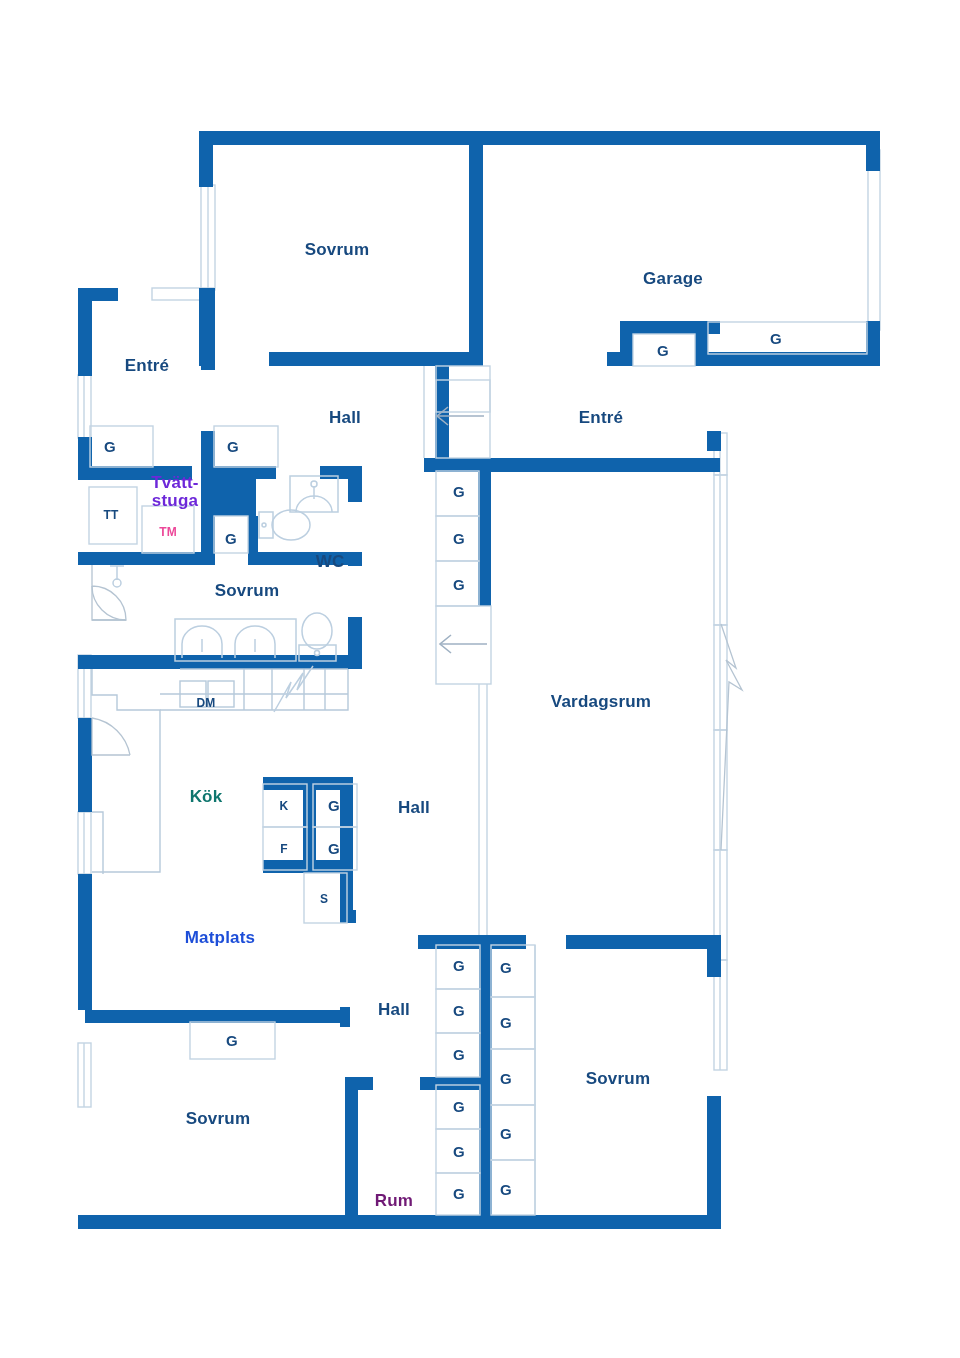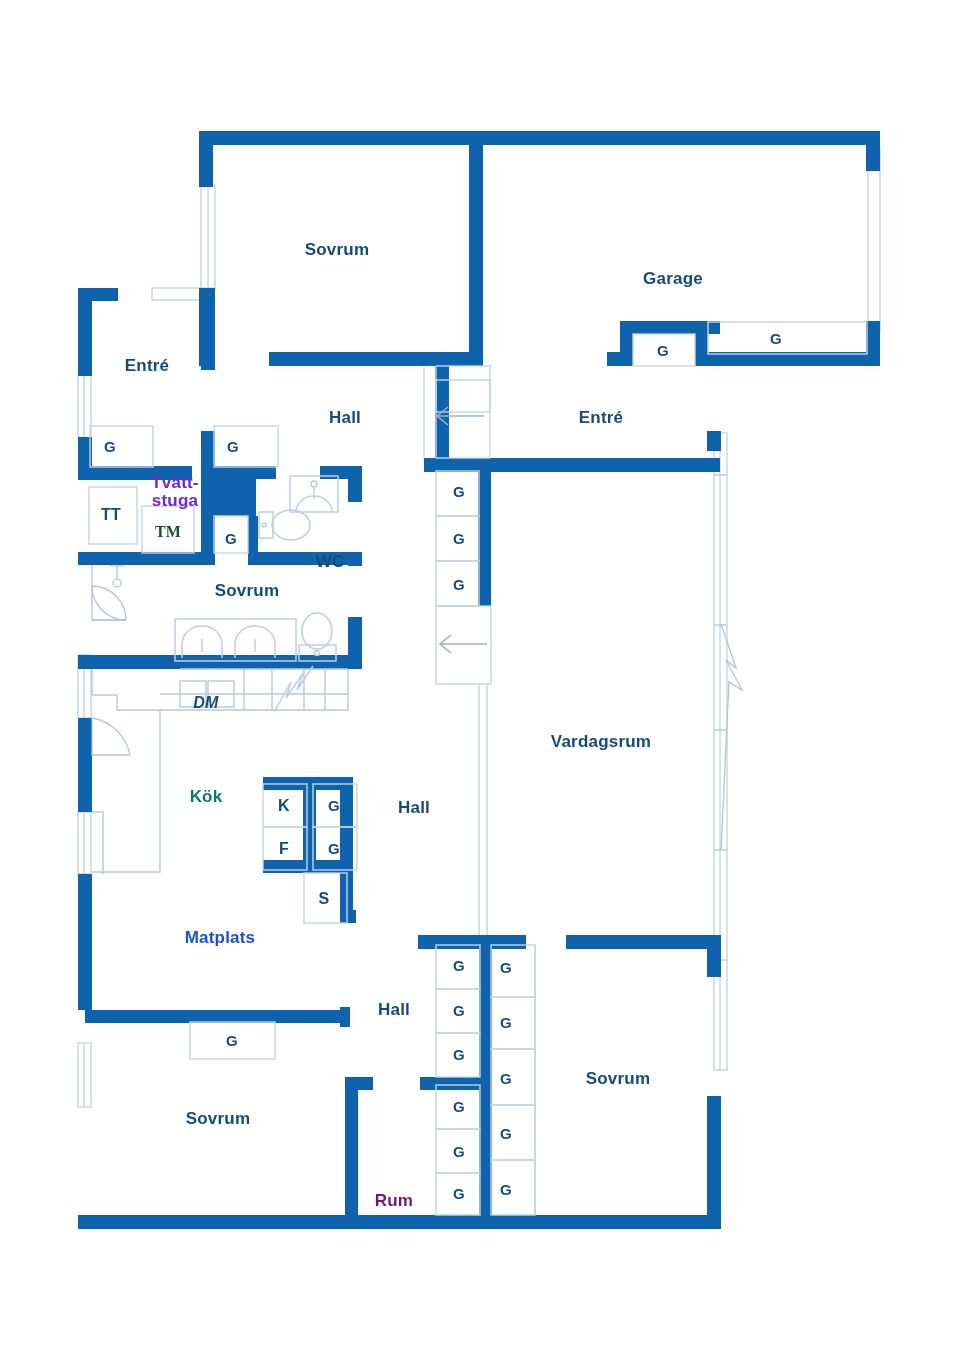--- a/index.html
+++ b/index.html
@@ -5,21 +5,21 @@
 <style>
   html,body{margin:0;padding:0;background:#ffffff;}
   body{font-family:"Liberation Sans","DejaVu Sans",sans-serif;}
   #stage{position:relative;width:960px;height:1358px;background:#fff;overflow:hidden;}
   #plan{position:absolute;left:0;top:0;width:960px;height:1358px;}
   .label{position:absolute;color:#17497f;font-weight:bold;font-family:"Liberation Sans","DejaVu Sans",sans-serif;
          white-space:pre;line-height:1.08;text-align:center;transform:translate(-50%,-50%);
          letter-spacing:.2px;pointer-events:none;}
   .lbl-room{font-size:17px;}
   .lbl-cab{font-size:15px;}
-  .lbl-app{font-size:16px;}
+  .lbl-app{font-size:12px;}
 </style>
 </head>
 <body>
 
 <div id="stage" style="background: rgb(255, 255, 255);">
 
   <svg id="plan" viewBox="0 0 960 1358">
     <defs>
       <style>
         .w     { fill:#0f63ac; }
@@ -280,21 +280,21 @@
   <div id="room-labels">
       <div class="label lbl-room" style="left: 337px; top: 250px; color: rgb(23, 73, 127);">Sovrum</div>
       <div class="label lbl-room" style="left: 673px; top: 231px; color: rgb(23, 73, 127); margin-top: 48px;">Garage</div>
       <div class="label lbl-room" style="left: 147px; top: 366px; color: rgb(23, 73, 127);">Entré</div>
       <div class="label lbl-room" style="left: 345px; top: 418px; color: rgb(23, 73, 127);">Hall</div>
       <div class="label lbl-room" style="left: 601px; top: 418px; color: rgb(23, 73, 127);">Entré</div>
       <div class="label lbl-room" style="left: 175px; top: 492px; color: #6d28d9;">Tvätt-
 stuga</div>
       <div class="label lbl-room" style="left: 330px; top: 562px; color: rgb(23, 73, 127);">WC</div>
       <div class="label lbl-room" style="left: 247px; top: 591px; color: rgb(23, 73, 127);">Sovrum</div>
-      <div class="label lbl-room" style="left: 601px; top: 702px; color: rgb(23, 73, 127); margin-top: 40px;">Vardagsrum</div>
+      <div class="label lbl-room" style="left: 601px; top: 702px; color: rgb(23, 73, 127);">Vardagsrum</div>
       <div class="label lbl-room" style="left: 206px; top: 797px; color: #0f766e;">Kök</div>
       <div class="label lbl-room" style="left: 414px; top: 808px; color: rgb(23, 73, 127);">Hall</div>
       <div class="label lbl-room" style="left: 220px; top: 938px; color: #1d4ed8;">Matplats</div>
       <div class="label lbl-room" style="left: 394px; top: 1010px; color: rgb(23, 73, 127);">Hall</div>
       <div class="label lbl-room" style="left: 618px; top: 1079px; color: rgb(23, 73, 127);">Sovrum</div>
       <div class="label lbl-room" style="left: 218px; top: 1119px; color: rgb(23, 73, 127);">Sovrum</div>
       <div class="label lbl-room" style="left: 394px; top: 1201px; color: #701a75;">Rum</div>
     </div>
   <div id="cabinet-labels">
       <div class="label lbl-cab" style="left: 663px; top: 351px; color: rgb(23, 73, 127);">G</div>
@@ -315,20 +315,20 @@
       <div class="label lbl-cab" style="left: 459px; top: 1152px; color: rgb(23, 73, 127);">G</div>
       <div class="label lbl-cab" style="left: 459px; top: 1194px; color: rgb(23, 73, 127);">G</div>
       <div class="label lbl-cab" style="left: 506px; top: 968px; color: rgb(23, 73, 127);">G</div>
       <div class="label lbl-cab" style="left: 506px; top: 1023px; color: rgb(23, 73, 127);">G</div>
       <div class="label lbl-cab" style="left: 506px; top: 1079px; color: rgb(23, 73, 127);">G</div>
       <div class="label lbl-cab" style="left: 506px; top: 1134px; color: rgb(23, 73, 127);">G</div>
       <div class="label lbl-cab" style="left: 506px; top: 1190px; color: rgb(23, 73, 127);">G</div>
     </div>
   <div id="appliance-labels">
       <div class="label lbl-app" style="left: 111px; top: 515px; color: rgb(23, 73, 127);">TT</div>
-      <div class="label lbl-app" style="left: 168px; top: 532px; color: #14532d; font-family: Liberation Serif, serif;">TM</div>
-      <div class="label lbl-app" style="left: 206px; top: 703px; color: rgb(23, 73, 127); font-style: italic;">DM</div>
+      <div class="label lbl-app" style="left: 168px; top: 532px; color: #ec4899;">TM</div>
+      <div class="label lbl-app" style="left: 206px; top: 703px; color: rgb(23, 73, 127);">DM</div>
       <div class="label lbl-app" style="left: 284px; top: 806px; color: rgb(23, 73, 127);">K</div>
       <div class="label lbl-app" style="left: 284px; top: 849px; color: rgb(23, 73, 127);">F</div>
       <div class="label lbl-app" style="left: 324px; top: 899px; color: rgb(23, 73, 127);">S</div>
     </div>
 
 </div>
 
 </body></html>

